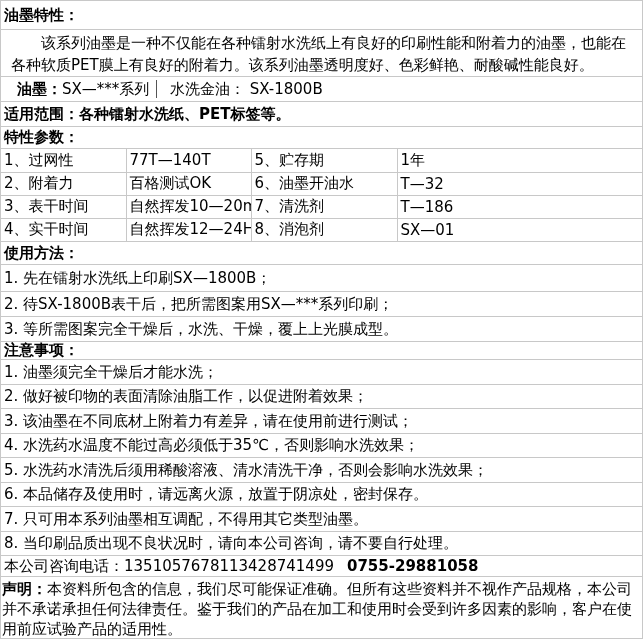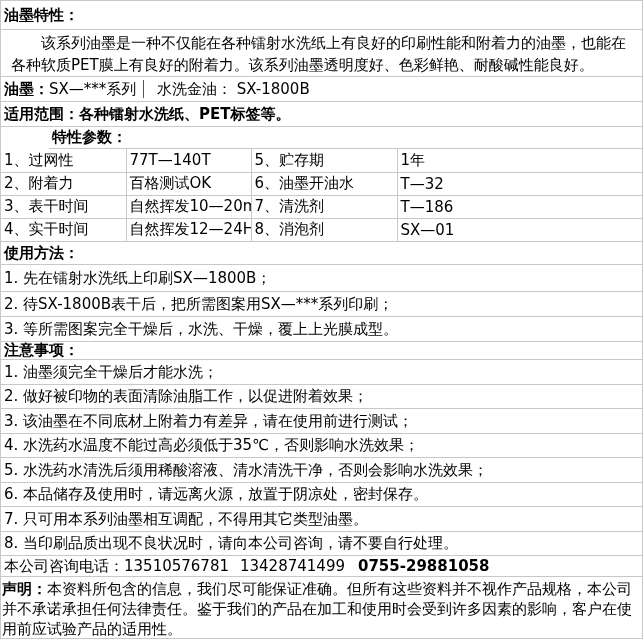--- a/index.html
+++ b/index.html
@@ -23,43 +23,43 @@
     display:flex;align-items:center;
     border-bottom:1px solid var(--border);
     padding:0 3px;
     white-space:nowrap;
   }
   .b{font-weight:bold;}
   .rt1{height:29px;}
   .rp{height:47px;display:block;padding:2px 4px 0 10px;white-space:normal;}
   .rp p{margin:0;text-indent:2em;line-height:22px;font-size:15px;}
   .rink{height:25px;}
-  .ink-left{width:139px;display:flex;align-items:flex-start;}
+  .ink-left{width:139px;display:flex;align-items:flex-start;margin-left:13px;}
   .vdiv{display:inline-block;width:1px;height:18px;background:var(--divider);}
   .ink-right{padding-left:13px;}
   .rscope{height:25px;align-items:center;}
-  .rptitle{height:22px;margin-left:48px;}
+  .rptitle{height:22px;}
   .rtable{height:93px;padding:0;display:block;}
   table.params{width:100%;height:100%;border-collapse:collapse;table-layout:fixed;}
   table.params td{
     border-left:1px solid var(--border);
     padding:0 0 0 3px;
     font-size:15px;
     overflow:hidden;white-space:nowrap;
   }
   table.params td:first-child{border-left:none;}
   table.params tr{border-bottom:1px solid var(--border);height:23px;}
   table.params tr:last-child{border-bottom:none;}
   .c1{width:125px;} .c2{width:125px;} .c3{width:146px;} .c4{width:auto;}
   .rutitle{height:23px;}
   .ru1{height:27px;align-items:center;} .ru2{height:25px;} .ru3{height:25px;}
   .rntitle{height:18px;}
   .rn-a{height:25px;} .rn-b{height:24px;}
   .rphone{height:21px;}
-  .ph{margin-left:11px;}
+  .ph{}
   .ph-last{margin-left:13px;font-weight:bold;}
   .rstmt{height:61px;display:block;padding:2px 4px 0 1px;white-space:normal;border-bottom:none;}
   .rstmt p{margin:0;line-height:20px;}
 </style>
 </head>
 <body>
 
 <div class="doc">
 
   <div class="row rt1">

